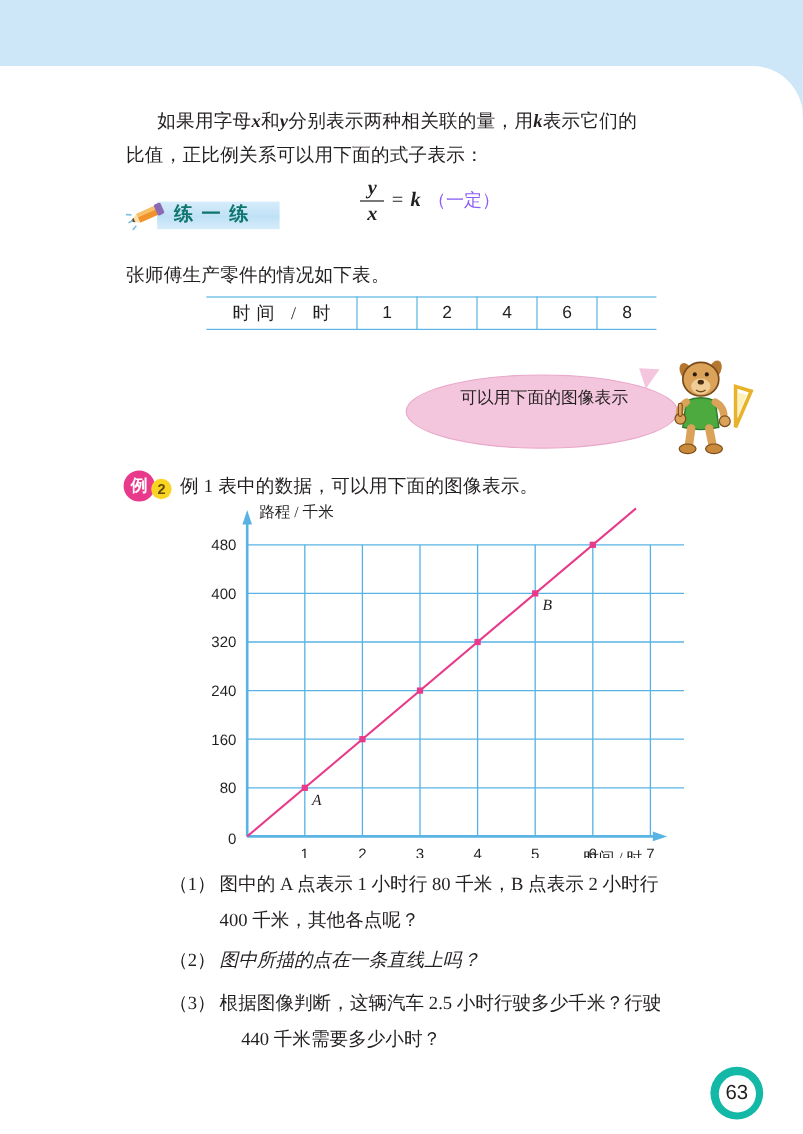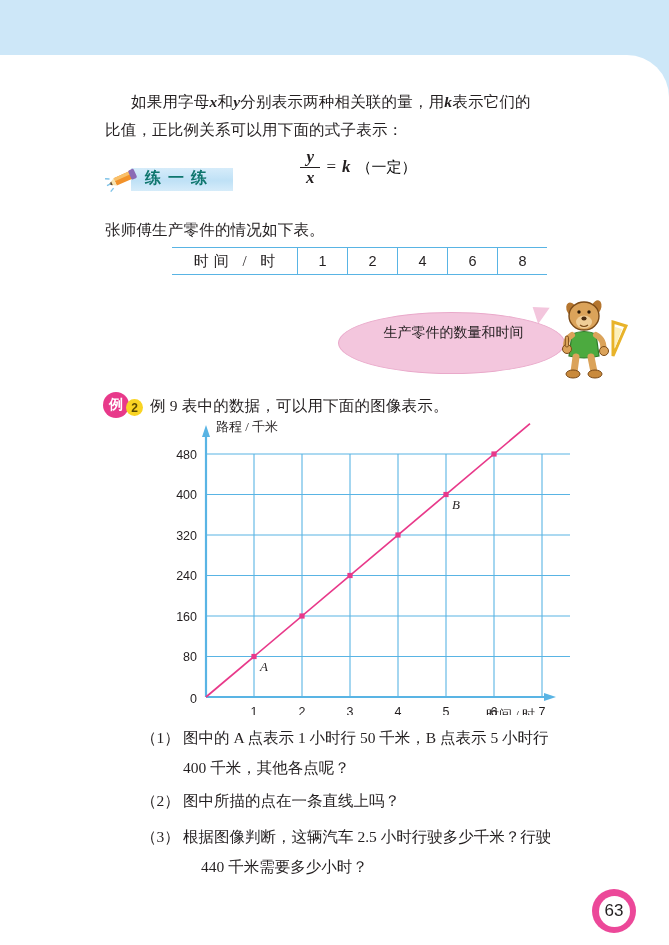--- a/index.html
+++ b/index.html
@@ -42,21 +42,21 @@
     position:absolute; left:300px; top:148px;
     font-size:17px; color:#231f20;
     display:flex; align-items:center; gap:6px;
   }
   .frac { display:inline-flex; flex-direction:column; align-items:center; line-height:1.05; }
   .frac .num { border-bottom:1.3px solid #231f20; padding:0 6px 1px 6px; }
   .frac .den { padding:1px 6px 0 6px; }
   .frac span { font-style:italic; font-weight:bold; }
   #formula .eq { font-size:17px; }
   #formula .kk { font-style:italic; font-weight:bold; }
-  #formula .cond { color:#000000; font-size:15px;font-family:Liberation Serif, serif; }
+  #formula .cond { color:#8b5cf6; font-size:15px;font-family:Liberation Serif, serif; }
 
   
   #practice-banner {
     position:absolute; left:105px; top:166px;
     height:26px; width:128px;
   }
   #practice-ribbon {
     position:absolute; left:26px; top:2px;
     width:102px; height:23px;
     background:linear-gradient(180deg,#d6ecfa 0%, #bfe1f6 55%, #d6ecfa 100%);
@@ -147,21 +147,21 @@
   }
   .pt-label { font-family:"Liberation Serif", serif; font-size:13px; font-style:italic; fill:#231f20; }
 
   
   .q { position:absolute; font-size:15.5px; color:#231f20; line-height:30px; white-space:nowrap; }
 
   
   #page-number {
     position:absolute; left:592px; top:889px;
     width:44px; height:44px; border-radius:50%;
-    background:#ec4899;
+    background:#14b8a6;
     display:flex; align-items:center; justify-content:center;
   }
   #page-number-inner {
     width:31px; height:31px; border-radius:50%;
     background:#ffffff;
     display:flex; align-items:center; justify-content:center;
     font-size:17px; color:#231f20;
     font-family:"Liberation Sans", sans-serif;
   }
 </style>
@@ -213,21 +213,21 @@
         <td class="val">4</td>
         <td class="val">6</td>
         <td class="val">8</td>
       </tr>
     </tbody>
 </table>
 
 <div id="speech-tail"></div>
 <div id="speech-bubble"></div>
 <div id="speech-text">
-  <div>生产零件的数量和时间</div>
+  <div>可以用下面的图像表示</div>
 </div>
 
 <svg id="dog-illustration" width="74" height="88" viewBox="0 0 74 88">
 
   <polygon points="57,28 70,32 57,62" fill="none" stroke="#e8b32a" stroke-width="3"></polygon>
   <polygon points="59,33 66,35 59,54" fill="#fdf0b8"></polygon>
 
   <ellipse cx="16" cy="16" rx="5" ry="8" fill="#b5762f" transform="rotate(-28 16 16)"></ellipse>
   <ellipse cx="40" cy="14" rx="5" ry="8" fill="#b5762f" transform="rotate(22 40 14)"></ellipse>
 
@@ -248,21 +248,21 @@
   <circle cx="48" cy="57" r="4.5" fill="#dba35a" stroke="#7a4a18" stroke-width="1"></circle>
 
   <path d="M20 63 L18 78" stroke="#dba35a" stroke-width="7" stroke-linecap="round"></path>
   <path d="M35 63 L38 78" stroke="#dba35a" stroke-width="7" stroke-linecap="round"></path>
   <ellipse cx="17" cy="80" rx="7" ry="4" fill="#c98a3c" stroke="#7a4a18" stroke-width="1"></ellipse>
   <ellipse cx="39" cy="80" rx="7" ry="4" fill="#c98a3c" stroke="#7a4a18" stroke-width="1"></ellipse>
 </svg>
 
 <div id="example-badge">例</div>
 <div id="example-number">2</div>
-<div class="para" id="example-text">例 9 表中的数据，可以用下面的图像表示。</div>
+<div class="para" id="example-text">例 1 表中的数据，可以用下面的图像表示。</div>
 
 <div id="chart">
   <svg width="420" height="300" viewBox="0 0 420 300">
     <g id="chart-grid">
         <line x1="104" x2="104" y1="282" y2="39" stroke="#59b4e4" stroke-width="1.1"></line>
         <line x1="152" x2="152" y1="282" y2="39" stroke="#59b4e4" stroke-width="1.1"></line>
         <line x1="200" x2="200" y1="282" y2="39" stroke="#59b4e4" stroke-width="1.1"></line>
         <line x1="248" x2="248" y1="282" y2="39" stroke="#59b4e4" stroke-width="1.1"></line>
         <line x1="296" x2="296" y1="282" y2="39" stroke="#59b4e4" stroke-width="1.1"></line>
         <line x1="344" x2="344" y1="282" y2="39" stroke="#59b4e4" stroke-width="1.1"></line>
@@ -313,25 +313,25 @@
         <text x="110" y="255.5" class="pt-label">A</text>
         <text x="302" y="93.5" class="pt-label">B</text>
       </g>
     <text id="chart-ytitle" class="axis-title" x="66" y="16">路程 / 千米</text>
     <text id="chart-xtitle" class="axis-title" x="336" y="304">时间 / 时</text>
     <text id="chart-origin" class="ylab" x="47" y="288" text-anchor="end">0</text>
   </svg>
 </div>
 
 <div class="q" style="left:141px; top:723px;">（1）</div>
-<div class="q" style="left:183px; top:723px;">图中的 A 点表示 1 小时行 50 千米，B 点表示 5 小时行</div>
+<div class="q" style="left:183px; top:723px;">图中的 A 点表示 1 小时行 80 千米，B 点表示 2 小时行</div>
 <div class="q" style="left:183px; top:753px;">400 千米，其他各点呢？</div>
 
 <div class="q" style="left:141px; top:786px;">（2）</div>
-<div class="q" style="left:183px; top:786px;">图中所描的点在一条直线上吗？</div>
+<div class="q" style="left:183px; top:786px;font-style:italic;">图中所描的点在一条直线上吗？</div>
 
 <div class="q" style="left:141px; top:822px;">（3）</div>
 <div class="q" style="left:183px; top:822px;">根据图像判断，这辆汽车 2.5 小时行驶多少千米？行驶</div>
 <div class="q" style="left:183px; top:852px;margin-left:18px;">440 千米需要多少小时？</div>
 
 <div id="page-number">
   <div id="page-number-inner">63</div>
 </div>
 
 </body></html>

